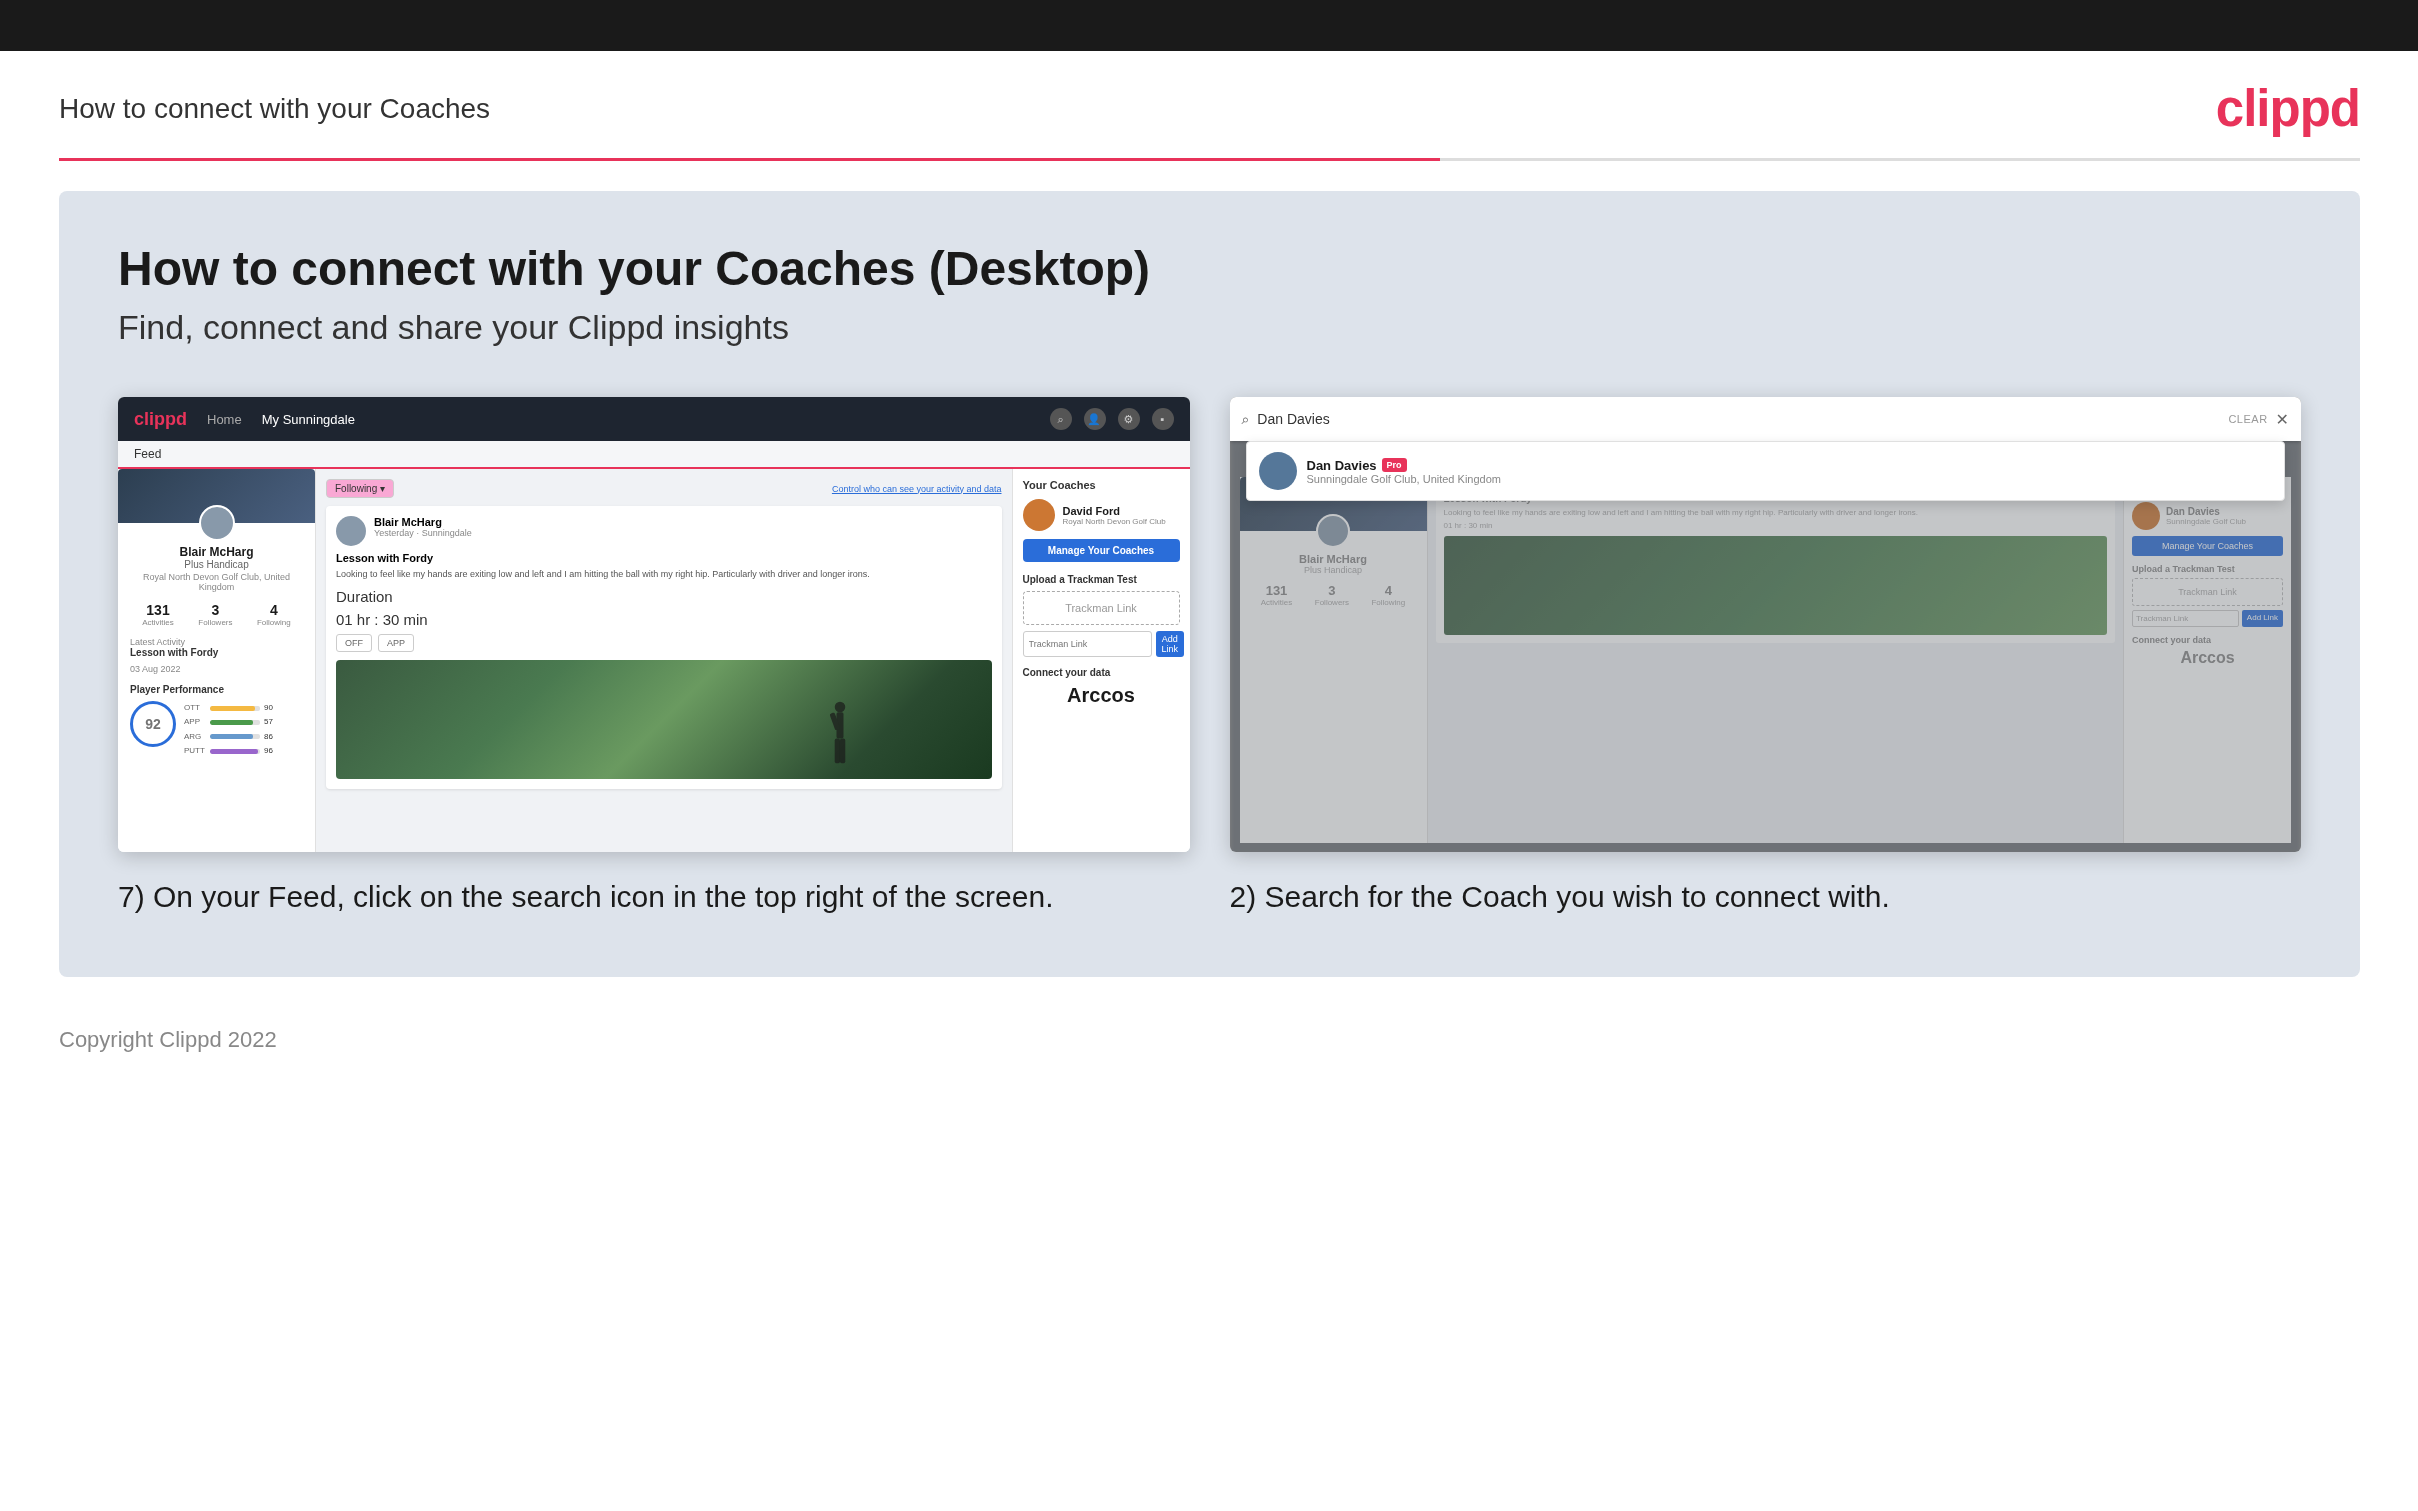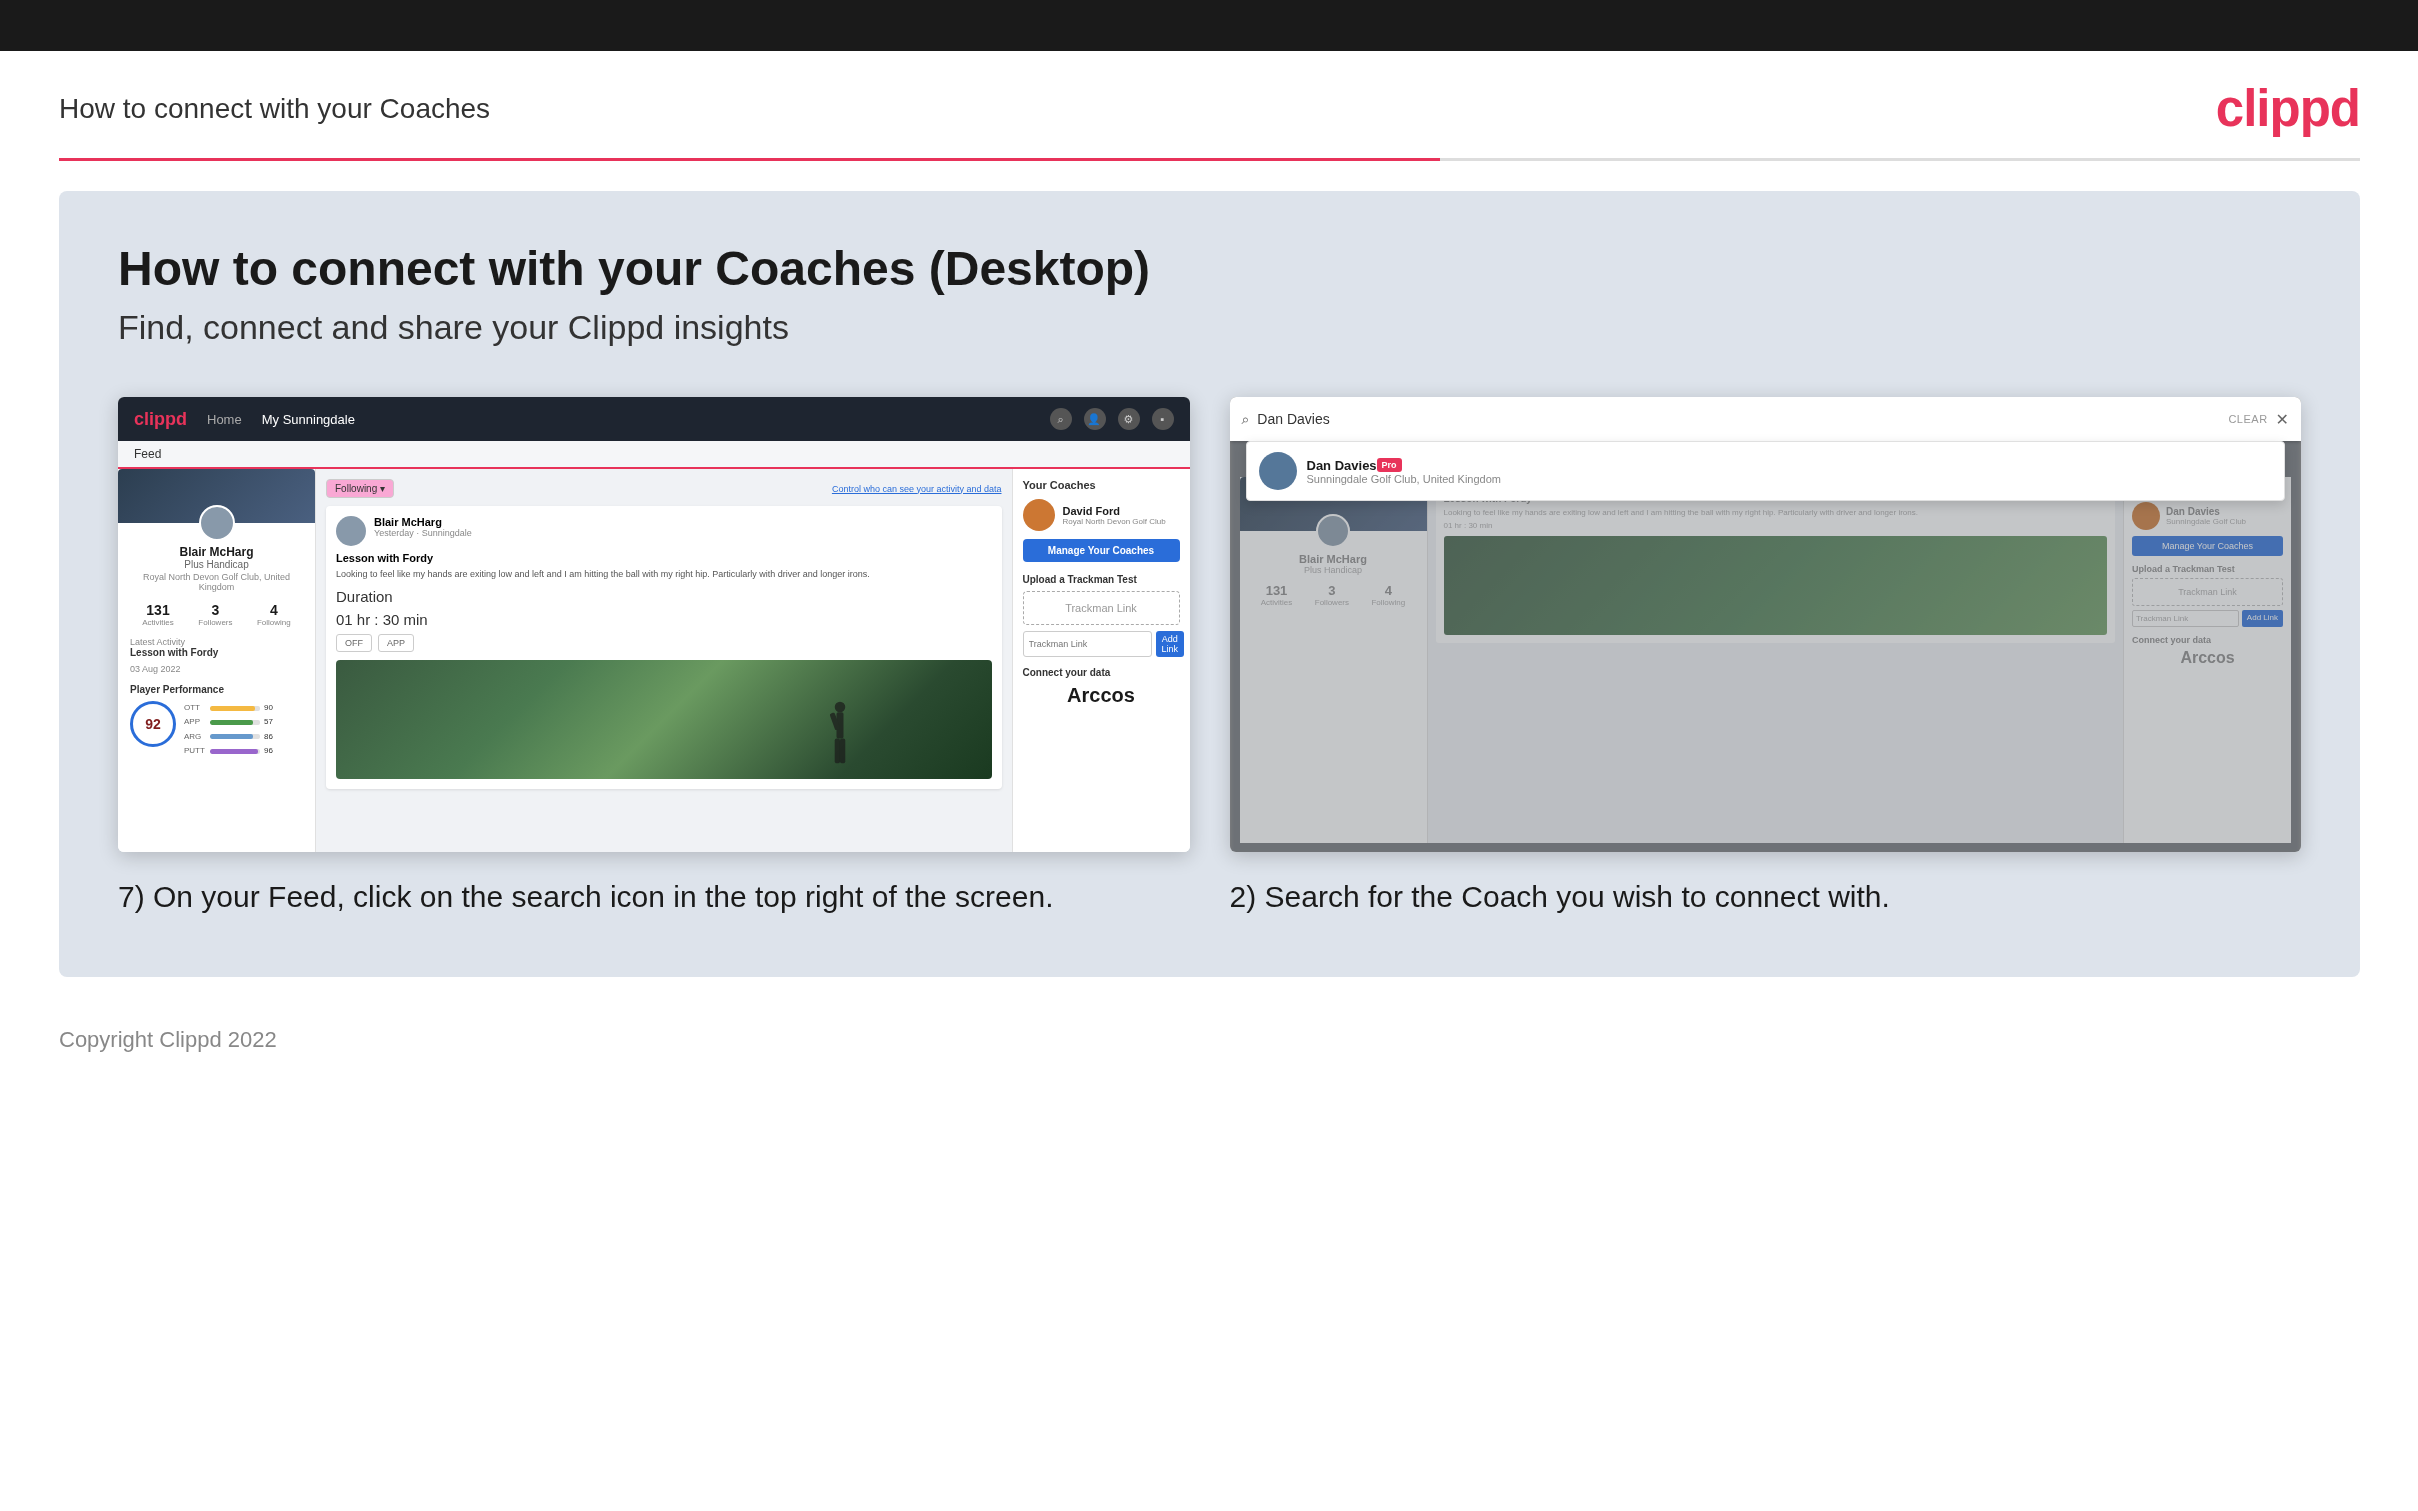--- a/index.html
+++ b/index.html
@@ -232,21 +232,21 @@
     .perf-circle {
       width: 46px;
       height: 46px;
       border-radius: 50%;
       border: 3px solid #2a6dd9;
       display: flex;
       align-items: center;
       justify-content: center;
       font-size: 14px;
       font-weight: 700;
-      color: #7f1d1d;
+      color: #737373;
       float: left;
       margin-right: 8px;
     }
     .perf-bars {
       font-size: 8px;
       color: #666;
       line-height: 1.8;
     }
     .perf-bar-row {
       display: flex;
@@ -545,20 +545,21 @@
     .result-club {
       font-size: 11px;
       color: #888;
     }
     .pro-badge {
       background: #e8335a;
       color: #fff;
       font-size: 9px;
       padding: 2px 5px;
       border-radius: 3px;
+      margin-left: 5px;
       font-weight: 700;
     }
 
     
     .step-desc {
       margin-top: 24px;
       font-size: 30px;
       color: #1a1a1a;
       line-height: 1.4;
     }

